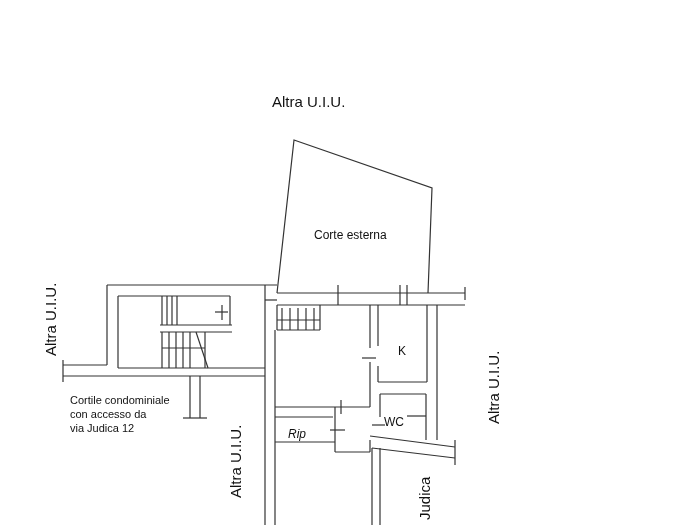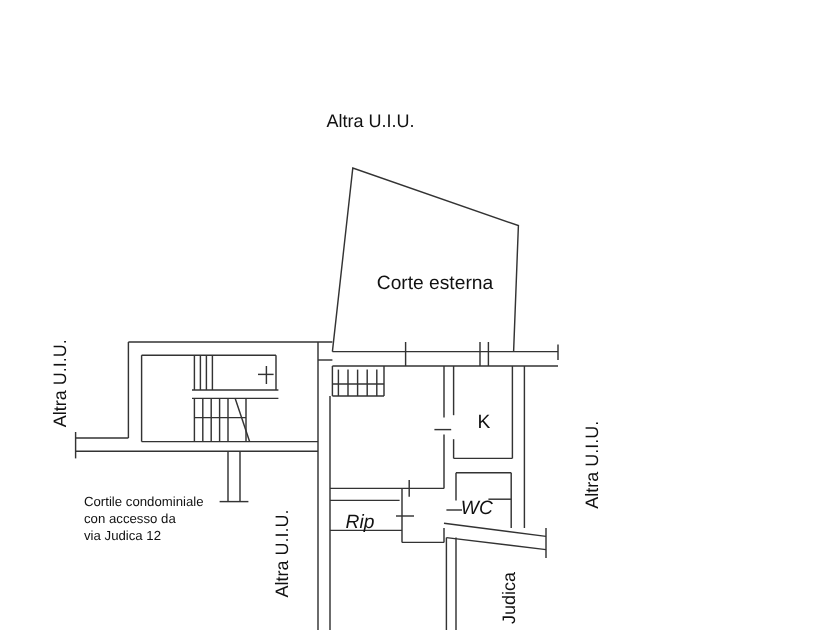--- a/index.html
+++ b/index.html
@@ -1,20 +1,20 @@
 <!DOCTYPE html>
 <html><head>
 <meta charset="utf-8">
 <style>
   html, body { margin: 0; padding: 0; background: #ffffff; }
   body { width: 700px; height: 525px; position: relative; overflow: hidden; font-family: "Liberation Sans", sans-serif; }
   svg { position: absolute; left: 0; top: 0; }
   .lbl { position: absolute; color: #111; white-space: nowrap; font-family: "Liberation Sans", sans-serif; }
   .big { font-size: 15px; }
-  .small { font-size: 16px; }
+  .small { font-size: 12px; }
   .note { font-size: 11px; line-height: 14px; white-space: pre-line; }
   .rot { transform-origin: left top; transform: rotate(-90deg); }
 </style>
 </head>
 <body>
 
 <svg width="700" height="525" viewBox="0 0 700 525">
   <g fill="none" stroke="#333" stroke-width="1.2">
 
     <polyline points="277,293 294,140 432,188 428,293"></polyline>
@@ -106,21 +106,21 @@
     <line x1="362" y1="358" x2="376" y2="358"></line>
     <line x1="341" y1="400" x2="341" y2="414"></line>
     <line x1="330" y1="430" x2="345" y2="430"></line>
     <line x1="372" y1="425" x2="385" y2="425"></line>
   </g>
 </svg>
 
 <div class="lbl big" style="left:272px; top:93px;">Altra U.I.U.</div>
 <div class="lbl small" style="left:314px; top:228px;">Corte esterna</div>
 <div class="lbl big rot" style="left:42px; top:356px;">Altra U.I.U.</div>
-<div class="lbl note" style="left:70px; top:412px;">Cortile condominiale
+<div class="lbl note" style="left:70px; top:393px;">Cortile condominiale
 con accesso da
 via Judica 12</div>
 <div class="lbl big rot" style="left:227px; top:498px;">Altra U.I.U.</div>
 <div class="lbl small" style="left:398px; top:344px;">K</div>
-<div class="lbl small" style="left:384px; top:415px;font-style:italic;">WC</div>
+<div class="lbl small" style="left:384px; top:415px;">WC</div>
 <div class="lbl small" style="left:288px; top:427px;font-style:italic;">Rip</div>
 <div class="lbl big rot" style="left:416px; top:520px;">Judica</div>
 <div class="lbl big rot" style="left:485px; top:424px;">Altra U.I.U.</div>
 
 </body></html>

